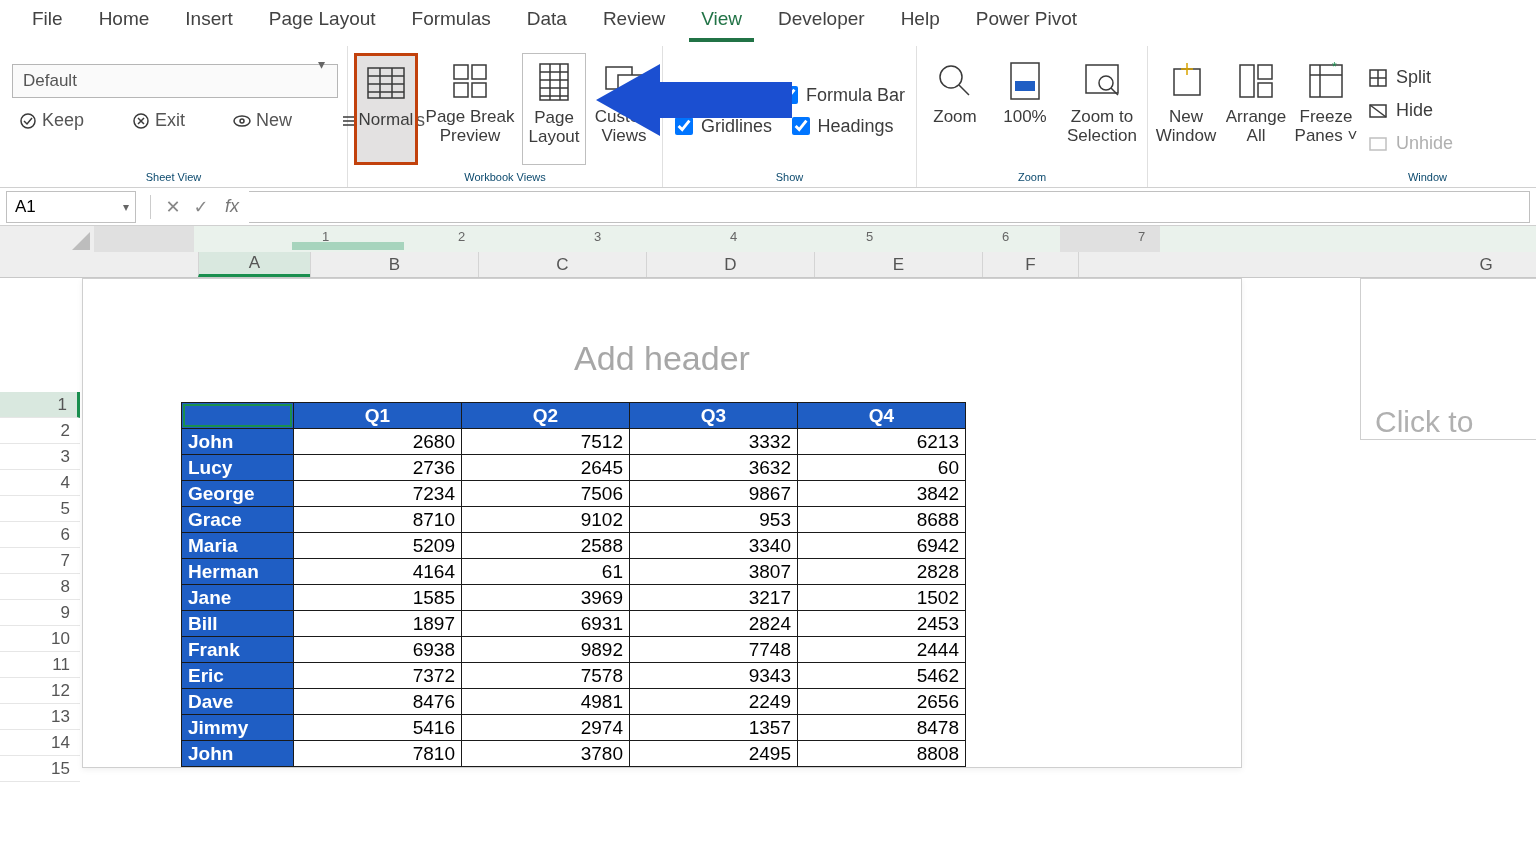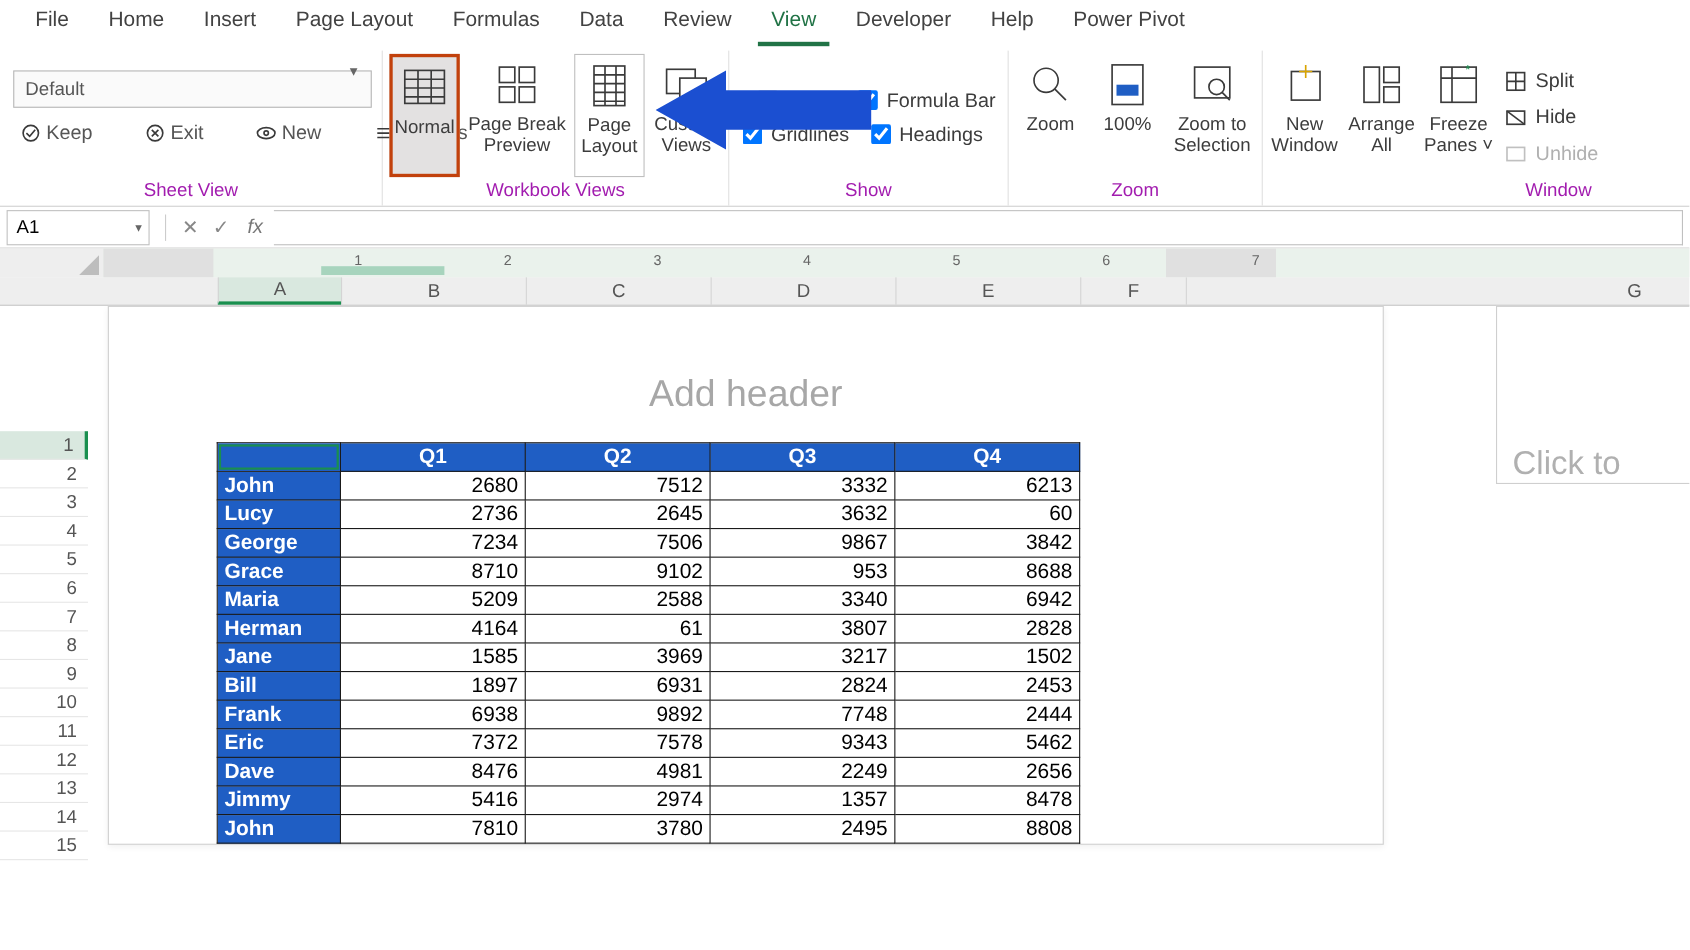--- a/index.html
+++ b/index.html
@@ -9,21 +9,21 @@
 .menubar { display: flex; align-items: flex-end; height: 40px; padding-left: 14px; }
 .menu-tab { padding: 8px 18px 10px 18px; font-size: 19px; color: #424242; cursor: pointer; position: relative; }
 .menu-tab.active { color: #217346; font-weight: 400; }
 .menu-tab.active::after { content: ""; position: absolute; left: 6px; right: 6px; bottom: -2px; height: 4px; background: #217346; }
 
 
 .ribbon { display: flex; height: 148px; border-bottom: 1px solid #d0d0d0; padding-top: 6px; }
 .ribgroup { display: flex; flex-direction: column; padding: 0 6px; border-right: 1px solid #e0e0e0; }
 .ribgroup:last-child { border-right: none; }
 .ribgroup-row { display: flex; flex: 1; align-items: center; gap: 6px; }
-.ribgroup-label { text-align: center; font-size: 17px; color: #a21caf; padding-bottom: 4px; }
+.ribgroup-label { text-align: center; font-size: 11px; color: #0c4a6e; padding-bottom: 4px; }
 
 
 .sheetview-select { width: 326px; height: 34px; border: 1px solid #b6b6b6; background: #fafafa; font-size: 17px; padding: 0 10px; color: #555; appearance: none; margin-top: 14px; }
 .sheetview-select-wrap { position: relative; }
 .sheetview-select-wrap::after { content: "▾"; position: absolute; right: 10px; top: 6px; color: #666; font-size: 14px; }
 .sv-btn { display: flex; align-items: center; gap: 4px; font-size: 18px; color: #555; padding: 2px 6px; }
 .sv-icon { width: 20px; height: 20px; display:inline-block; }
 
 
 .bigbtn { display: flex; flex-direction: column; align-items: center; justify-content: flex-start; width: 78px; height: 112px; padding-top: 6px; font-size: 17px; color: #3c3c3c; text-align: center; line-height: 1.15; }
@@ -67,21 +67,21 @@
 .colhdr .col { text-align:center; font-size:17px; color:#555; border-left:1px solid #d4d4d4; display:flex; align-items:center; justify-content:center;}
 .colhdr .col.sel { background:#d9e8df; border-bottom:3px solid #1a8f4f;}
 
 
 .mainarea { position:relative; height:600px; overflow:hidden; }
 .rowhdrs { position:absolute; left:0; top:0; width:80px; }
 .rowhdrs .rh { height:26px; display:flex; align-items:center; justify-content:flex-end; padding-right:10px; font-size:17px; color:#555; border-bottom:1px solid #e6e6e6;}
 .rowhdrs .rh.sel { background:#d9e8df; border-right:3px solid #1a8f4f;}
 .rowhdrs .blank { height:114px; }
 
-.page { position:absolute; left:98px; top:0; width:1160px; background:#fff; border:1px solid #cfcfcf; box-shadow:0 2px 6px rgba(0,0,0,0.06); padding-top:50px;}
+.page { position:absolute; left:82px; top:0; width:1160px; background:#fff; border:1px solid #cfcfcf; box-shadow:0 2px 6px rgba(0,0,0,0.06); padding-top:50px;}
 .page2ghost { position:absolute; left:1360px; top:0; width:200px; background:#fff; border:1px solid #cfcfcf; padding-top:126px; }
 .page2ghost .hint { color:#b0b0b0; font-size:30px; padding-left:14px;}
 
 .header-placeholder { text-align:center; color:#a7a7a7; font-size:34px; font-weight:300; padding:10px 0 24px 0;}
 
 table.data { border-collapse:collapse; margin-left:98px; }
 table.data th, table.data td { border:1px solid #1a1a1a; font-size:19px; height:26px; padding:0 6px;}
 table.data th { background:#1f5ec4; color:#fff; font-weight:700; text-align:center; }
 table.data th.corner { background:#1f5ec4; border:1px solid #1a1a1a; position:relative;}
 table.data th.corner::after { content:""; position:absolute; inset:1px; border:2px solid #1a8f4f;}

